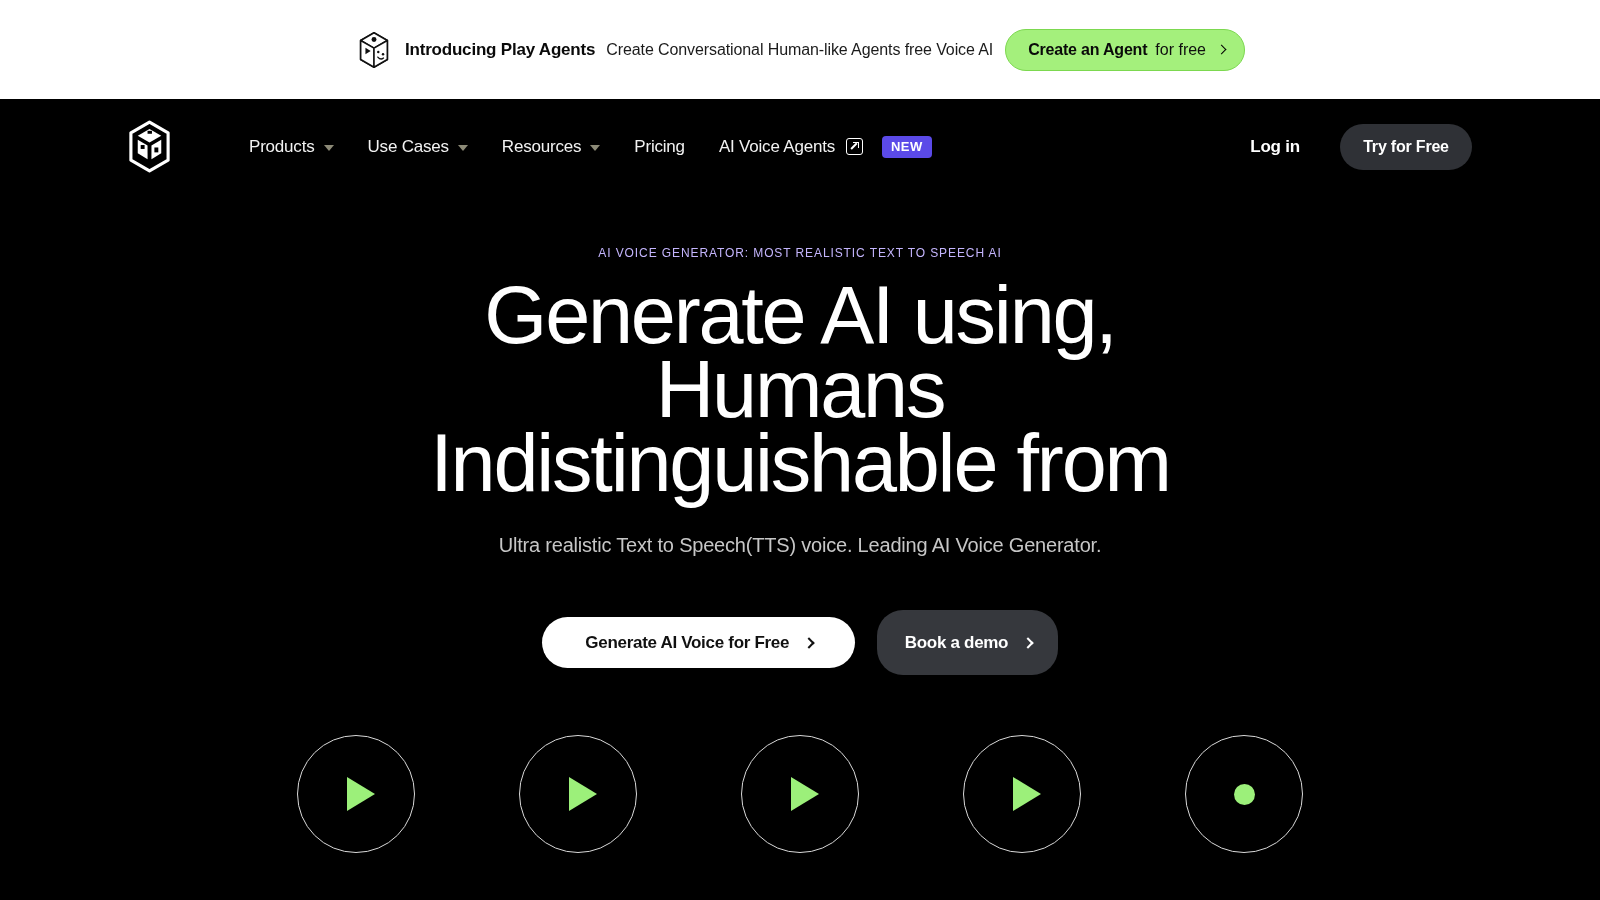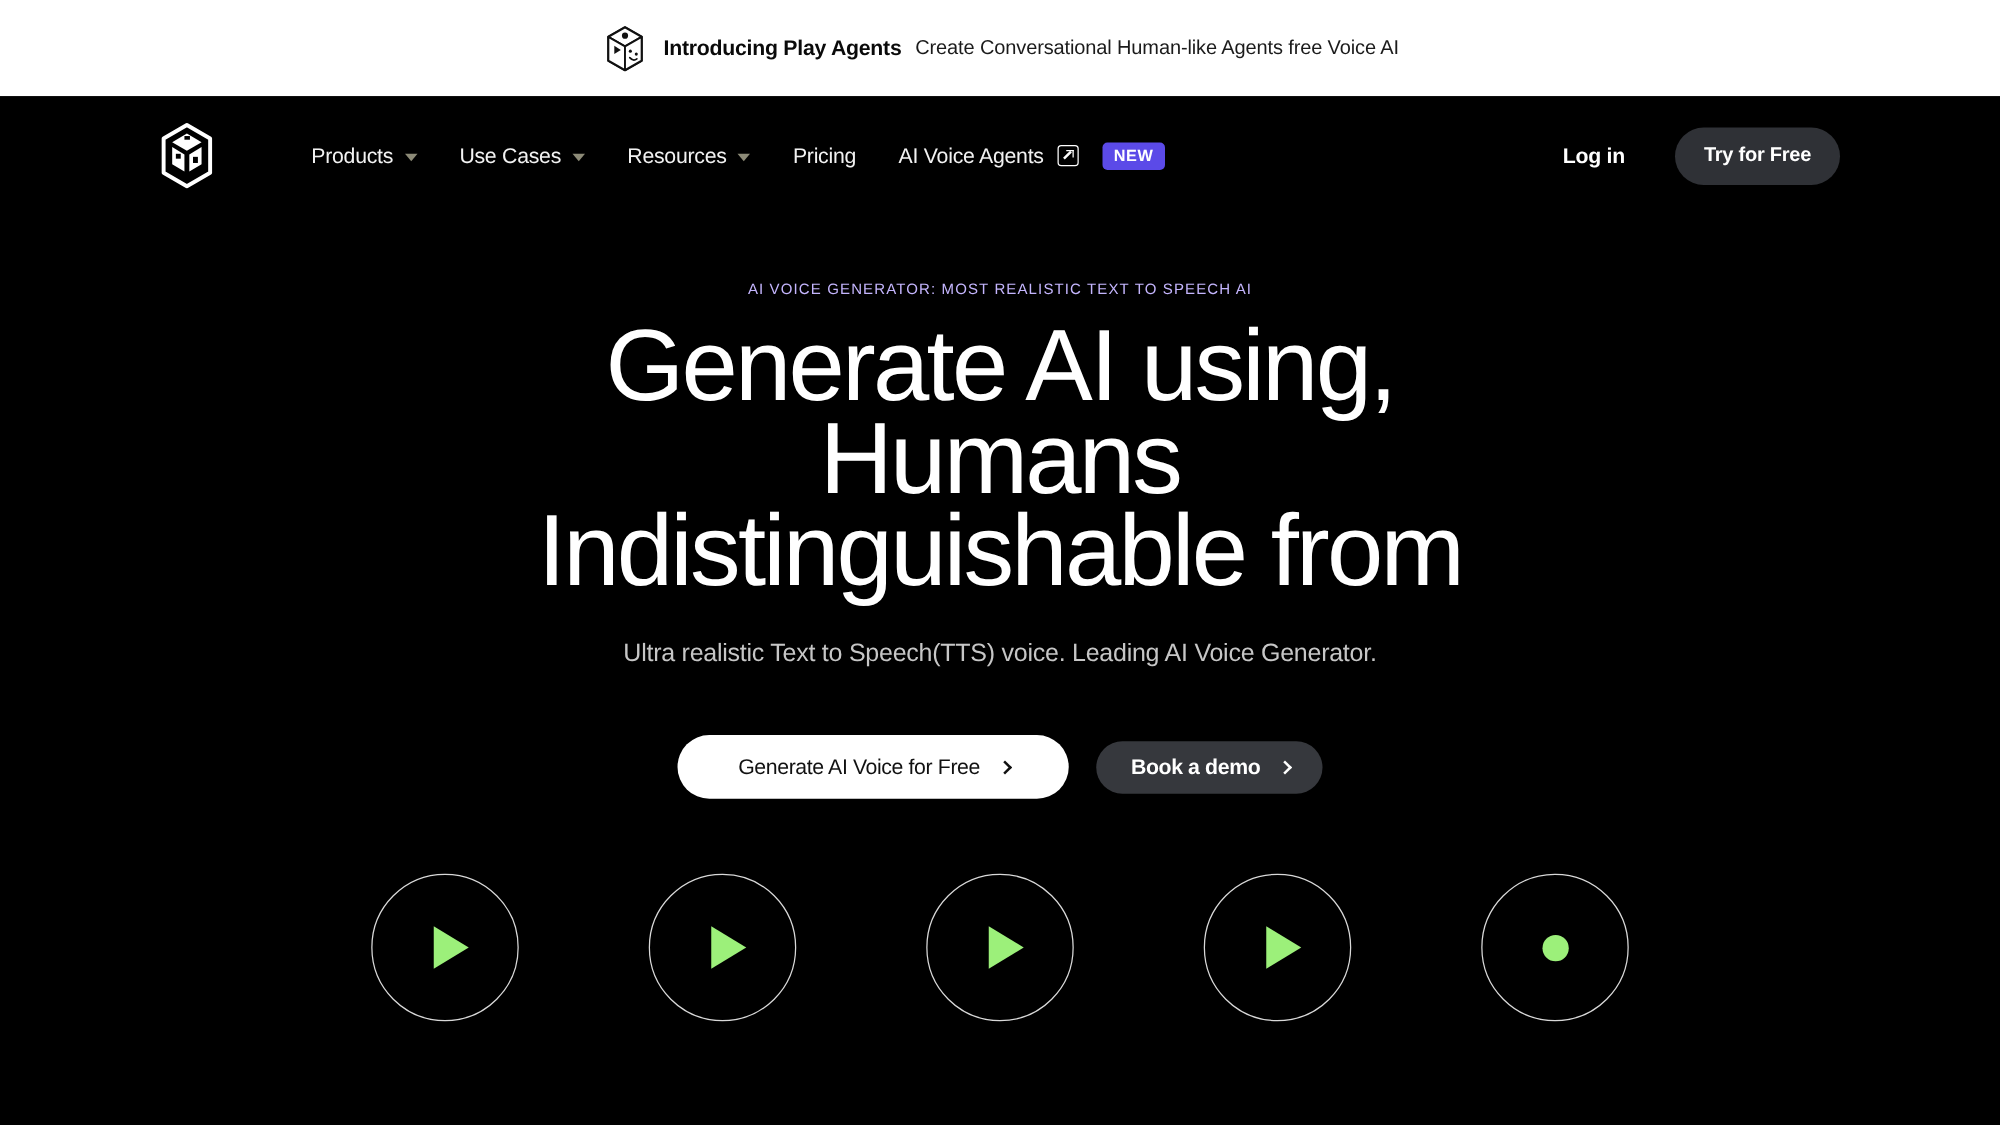--- a/index.html
+++ b/index.html
@@ -7,21 +7,21 @@
     width: 1600px;
     height: 900px;
     overflow: hidden;
     background: #000000;
     font-family: "Liberation Sans", sans-serif;
     -webkit-font-smoothing: antialiased;
   }
 
   
   .banner {
-    height: 77px;
+    height: 99px;
     background: #ffffff;
     display: flex;
     align-items: center;
     justify-content: center;
     gap: 0;
     position: relative;
   }
   .banner-inner {
     display: flex;
     align-items: center;
@@ -229,34 +229,34 @@
     align-items: center;
     justify-content: center;
     gap: 22px;
   }
   .btn-primary {
     height: 51px;
     border-radius: 26px;
     background: #ffffff;
     color: #111111;
     font-size: 17px;
-    font-weight: 400;
+    font-weight: 700;
     letter-spacing: -0.3px;
     display: flex;
     align-items: center;
     gap: 16px;
     padding: 0 30px 0 32px;
     cursor: pointer;
     border: none;
     font-family: inherit;
     min-width: 313px;
     justify-content: center;
   }
   .btn-secondary {
-    height: 42px;
+    height: 65px;
     border-radius: 26px;
     background: #36383d;
     color: #ffffff;
     font-size: 17px;
     font-weight: 700;
     letter-spacing: -0.3px;
     display: flex;
     align-items: center;
     gap: 16px;
     padding: 0 26px 0 28px;
@@ -316,20 +316,25 @@
       <path d="M6 10 L20 18 L20 38 L6 30 Z" fill="#ffffff" stroke="#111111" stroke-width="1.6" stroke-linejoin="round"></path>
       <path d="M34 10 L34 30 L20 38 L20 18 Z" fill="#ffffff" stroke="#111111" stroke-width="1.6" stroke-linejoin="round"></path>
       <circle cx="20" cy="9" r="2.6" fill="#111111"></circle>
       <path d="M11 17.5 L16.5 21 L11 24.5 Z" fill="#111111"></path>
       <circle cx="24.5" cy="22" r="1.3" fill="#111111"></circle>
       <circle cx="29.5" cy="24.5" r="1.3" fill="#111111"></circle>
       <path d="M24 27.5 Q27 31 30 28.5" stroke="#111111" stroke-width="1.4" fill="none" stroke-linecap="round"></path>
     </svg>
     <span class="banner-strong">Introducing Play Agents</span>
     <span class="banner-text">Create Conversational Human-like Agents free Voice AI</span>
+    <div class="banner-cta">
+      <span class="banner-cta-strong">Create an Agent</span>
+      <span class="banner-cta-light">for free</span>
+      <span class="chev"></span>
+    </div>
   </div>
 </div>
 
 <div class="nav">
 
   <svg class="nav-logo" viewBox="0 0 48 54">
     <path d="M24 2 L43 13 L43 41 L24 52 L5 41 L5 13 Z" fill="none" stroke="#ffffff" stroke-width="3.2" stroke-linejoin="round"></path>
     <path d="M24 9 L36 16 L24 23 L12 16 Z" fill="#ffffff"></path>
     <rect x="22" y="11" width="4.5" height="3" fill="#000000"></rect>
     <path d="M12 20 L22 26 L22 40 L12 34 Z" fill="#ffffff"></path>

